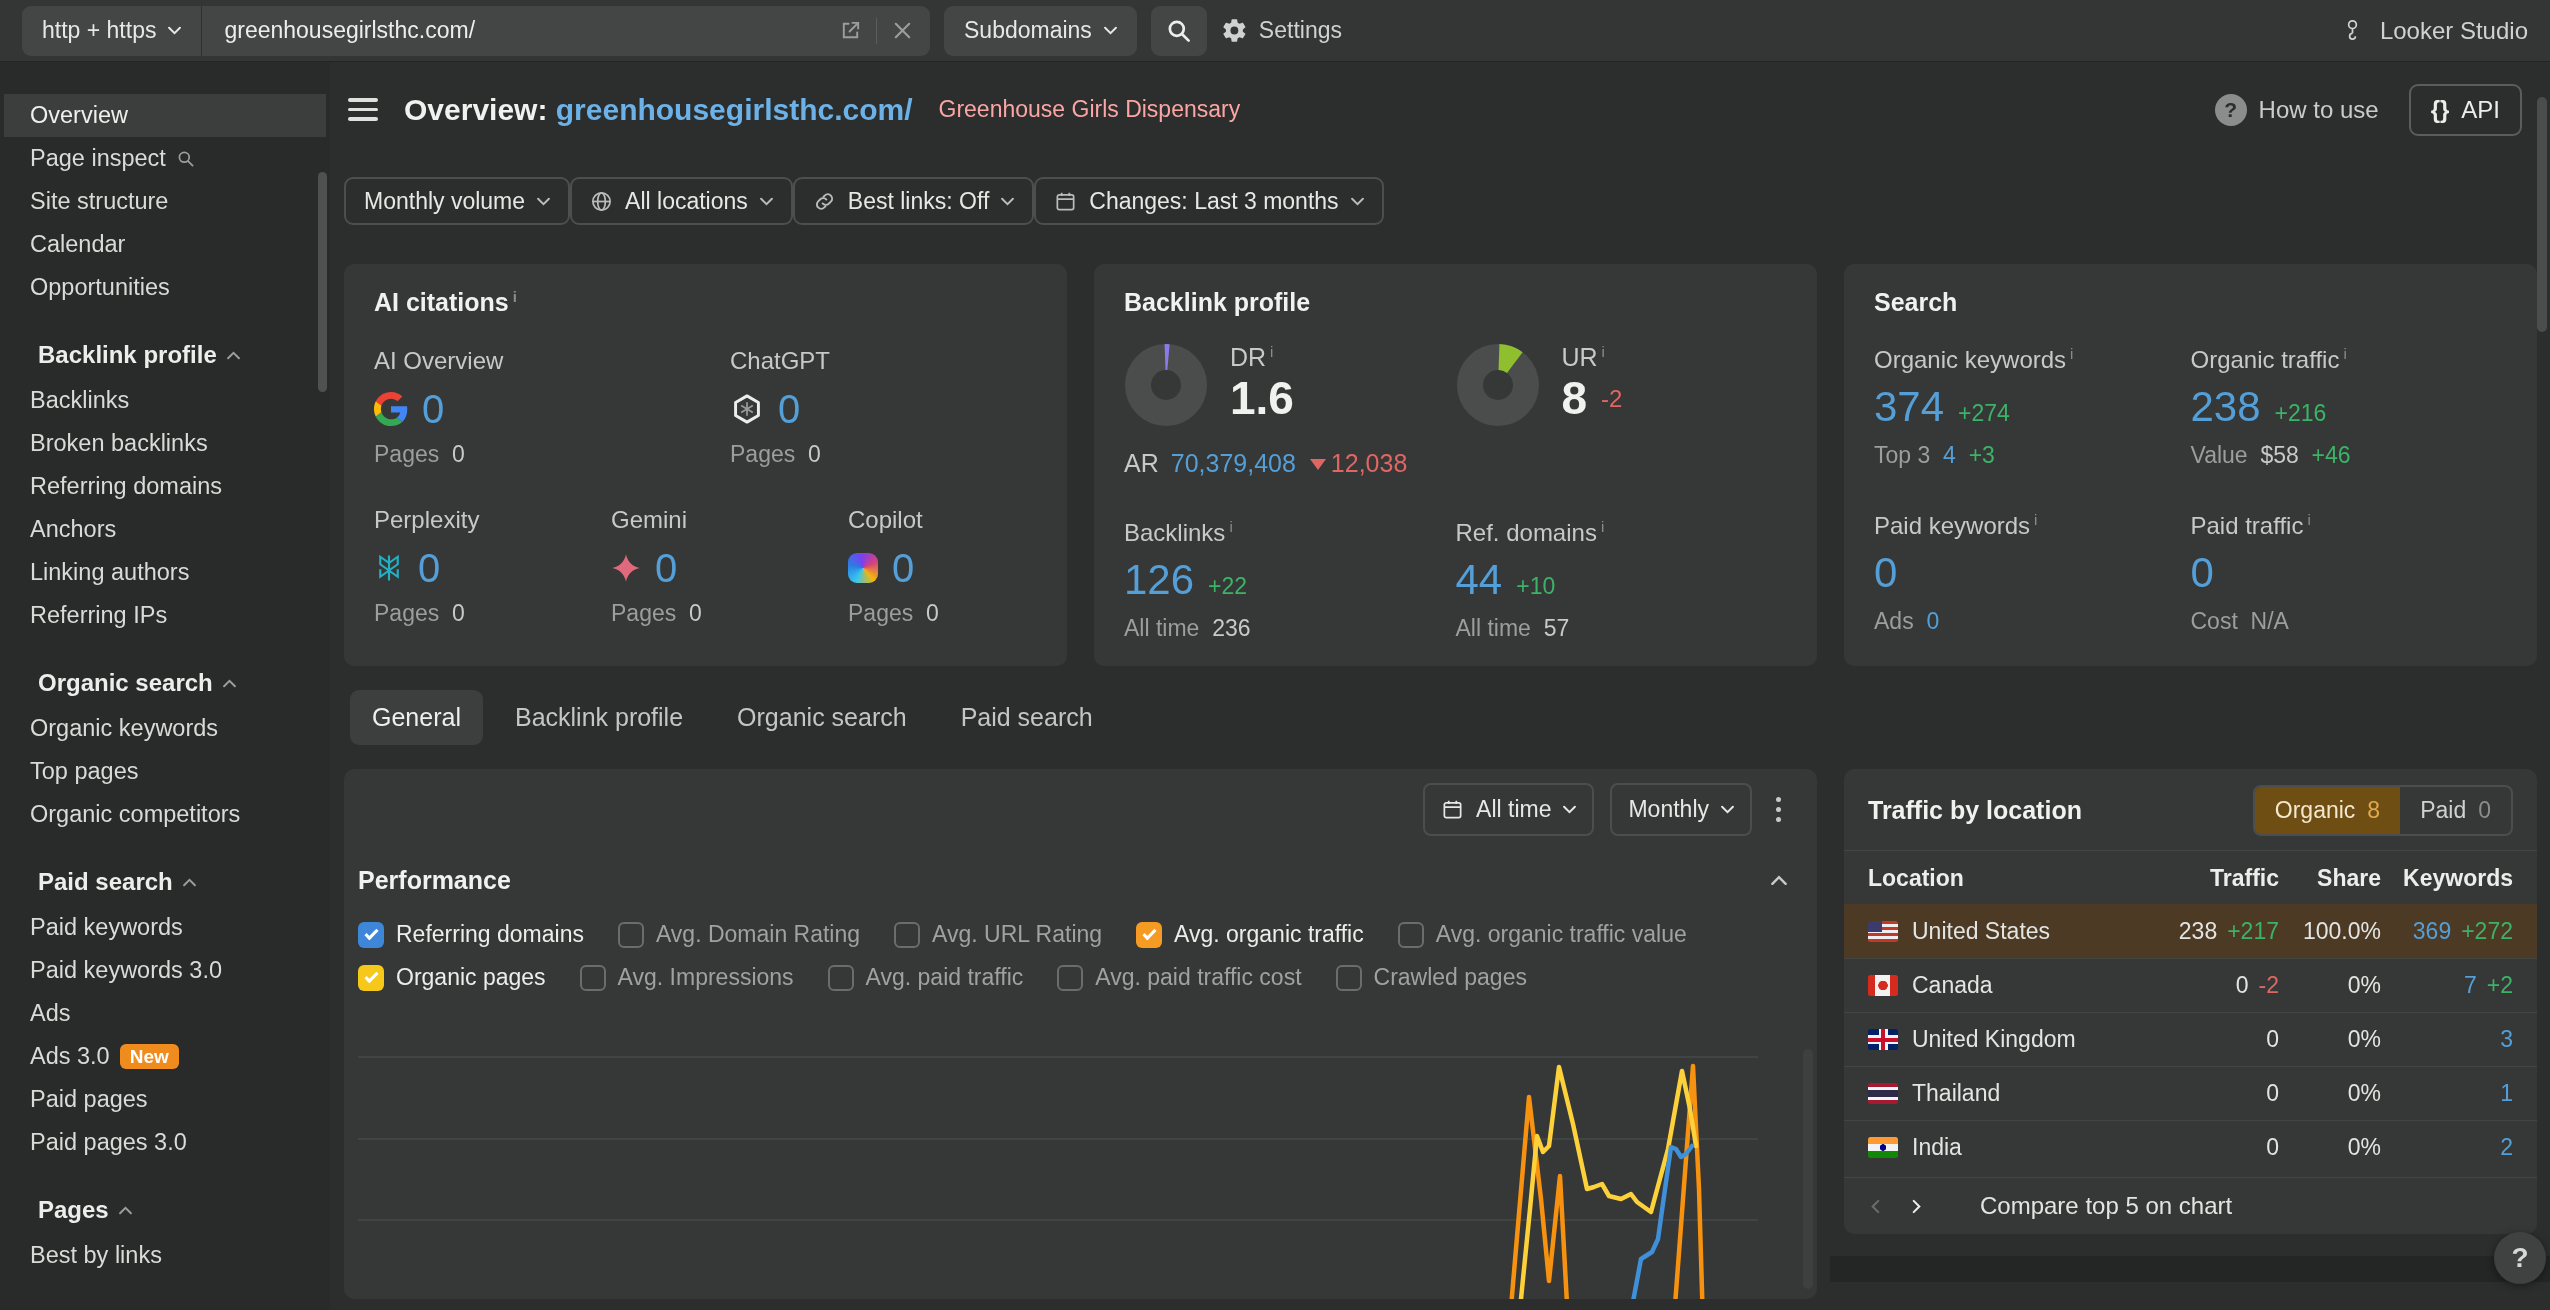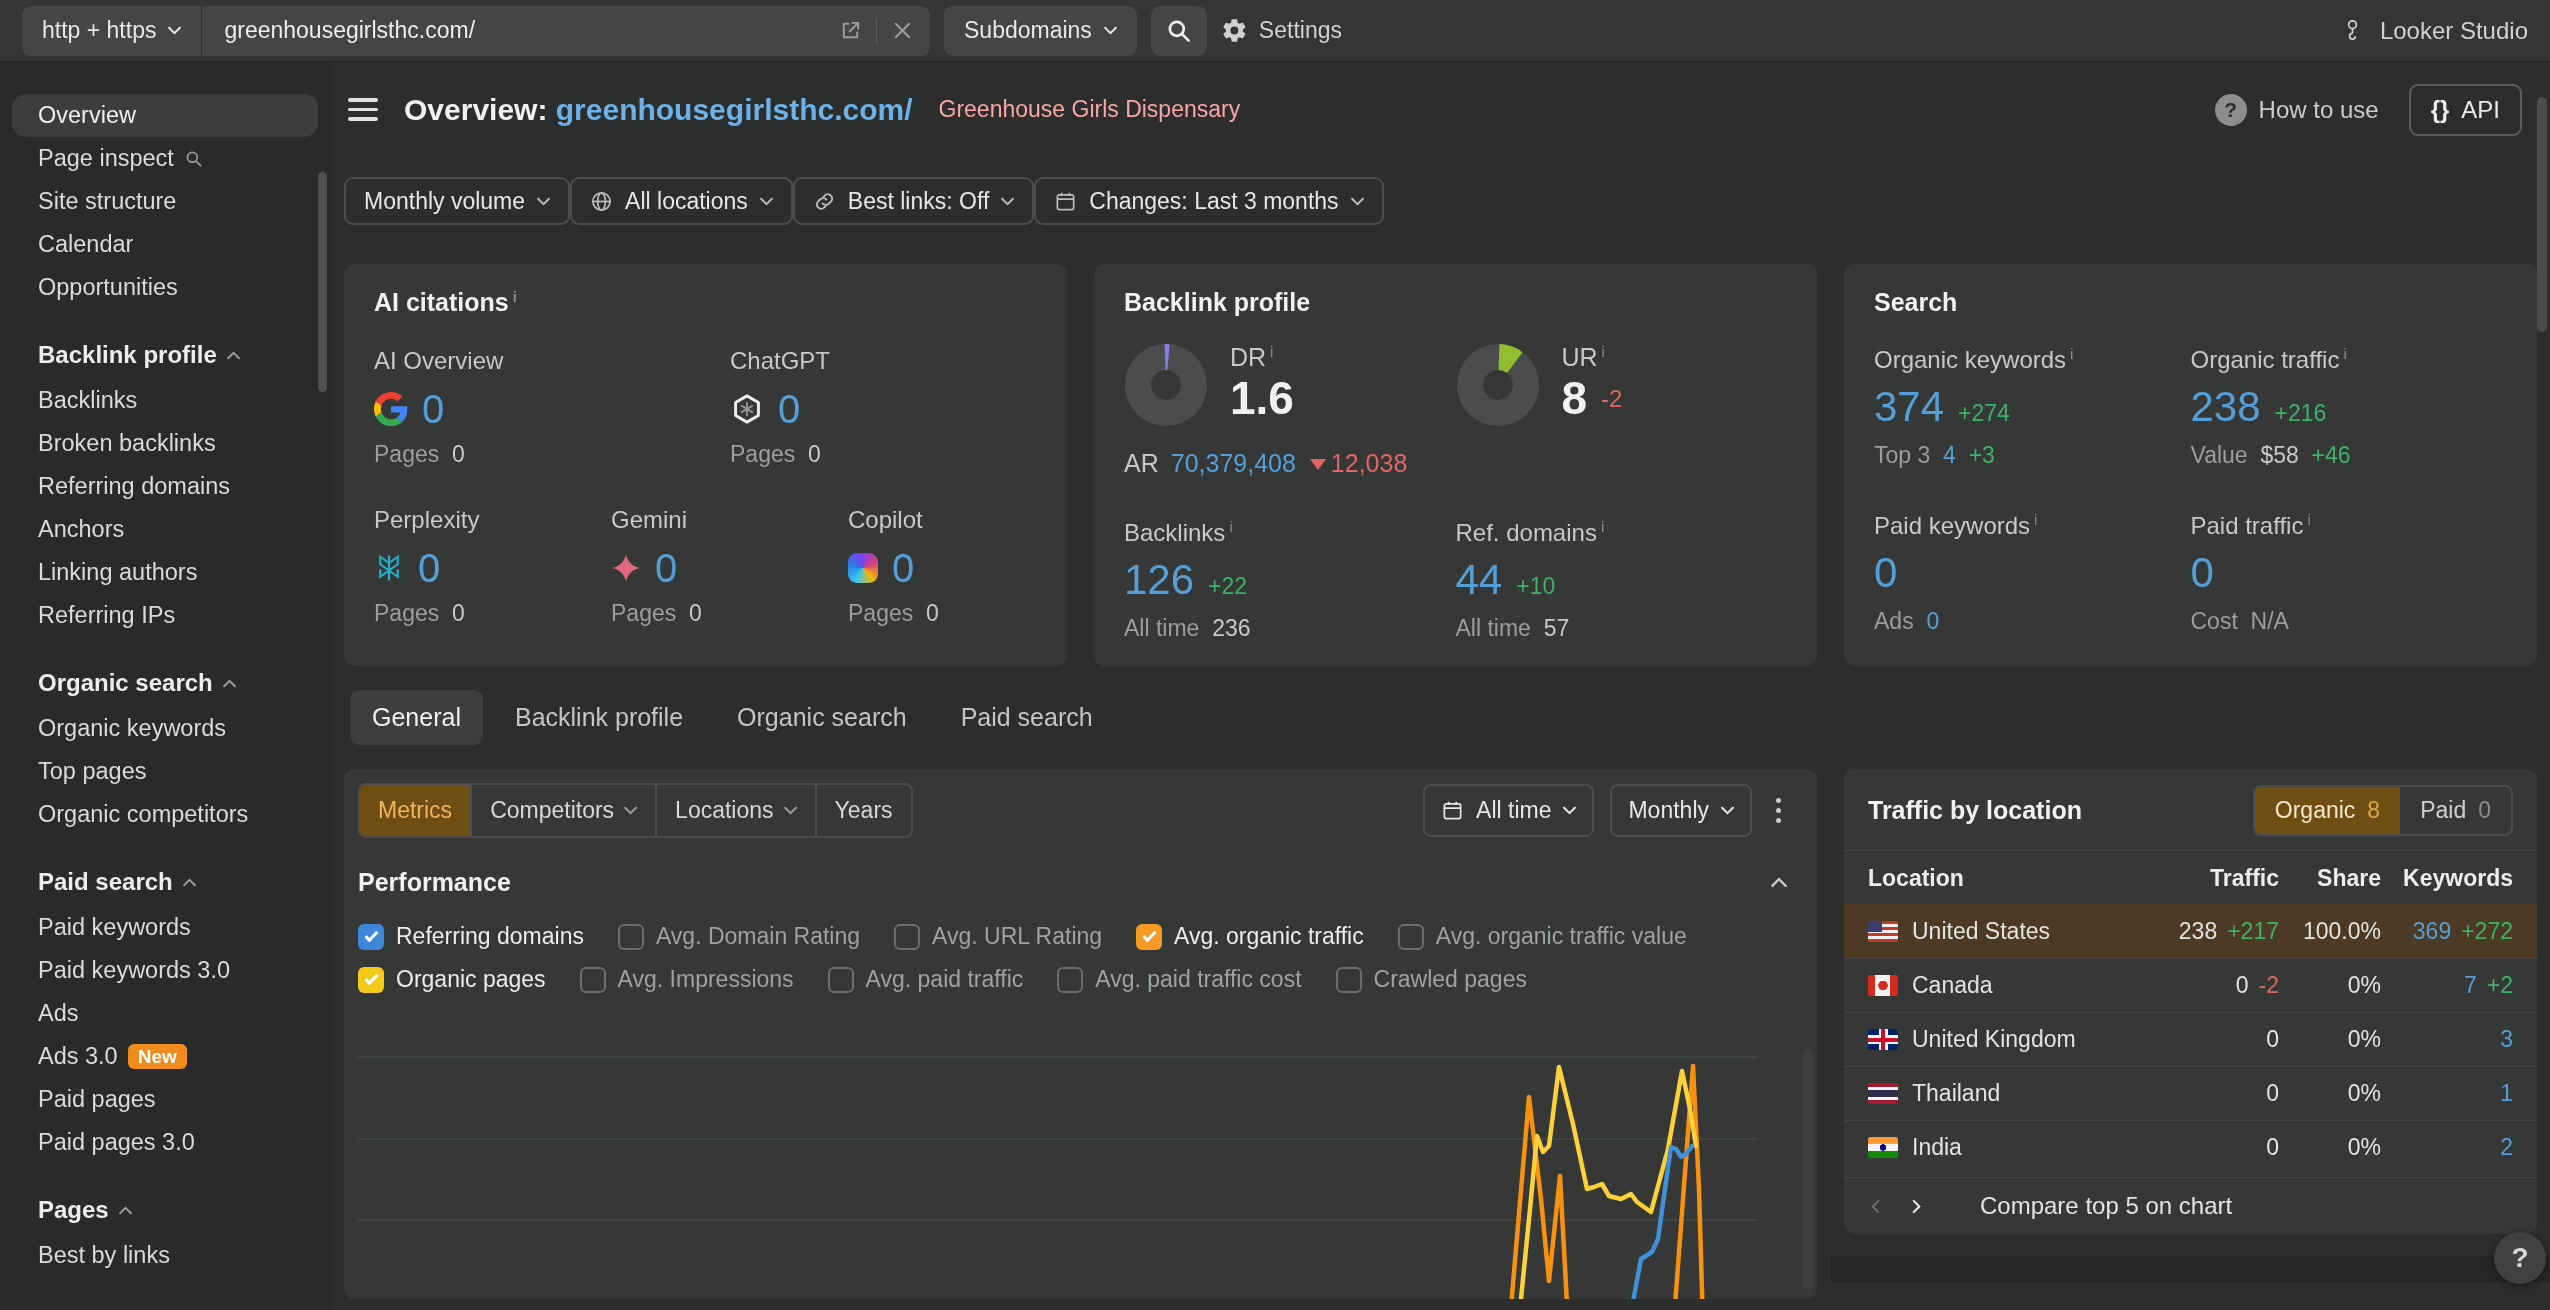--- a/index.html
+++ b/index.html
@@ -31,22 +31,22 @@
   .tb-btn { display:flex; align-items:center; gap:12px; height:50px; padding:0 20px;
     background:#434645; border-radius:9px; color:#e6e8e6; }
   .tb-search { width:56px; justify-content:center; padding:0; }
   .settings-btn { display:flex; align-items:center; gap:11px; color:#cfd2d0; }
   .looker { margin-left:auto; display:flex; align-items:flex-start; gap:16px; color:#cfd2d0; font-size:24px; }
   .chev { width:13px; height:9px; flex:none; }
   .icon18 { width:19px; height:19px; } .icon22 { width:23px; height:23px; } .icon26 { width:27px; height:27px; }
 
   
   .sidebar { position:absolute; left:0; top:62px; bottom:0; width:330px; background:#282b29; padding-top:32px; }
-  .sitem { font-size:23.5px; color:#d9dbd9; padding:8px 14px 8px 26px; margin:0 12px;
-    border-radius:14px; display:flex; align-items:center; gap:10px; cursor:pointer; white-space:nowrap; }
+  .sitem { font-size:23.5px; color:#d9dbd9; padding:8px 14px 8px 26px; margin:0 4px;
+    border-radius:0; display:flex; align-items:center; gap:10px; cursor:pointer; white-space:nowrap; }
   .sitem.active { background:#3b3e3c; color:#eef0ee; }
   .ssec { font-size:24px; font-weight:bold; color:#eceeec; padding:8px 14px 8px 26px;
     margin:24px 12px 2px; display:flex; align-items:center; gap:10px; cursor:pointer; }
   .ssec .chev { color:#9b9e9c; }
   .new-badge { background:#f08b1d; color:#fff; font-size:19px; font-weight:bold;
     border-radius:6px; padding:3px 10px; line-height:1; }
   .sscroll { position:absolute; right:3px; top:110px; width:9px; height:220px; background:#4e514f; border-radius:5px; }
 
   
   .main { position:absolute; left:330px; top:62px; right:0; bottom:0; background:#2b2e2c; overflow:hidden; }
@@ -530,36 +530,20 @@
       <button class="tab active">General</button>
       <button class="tab">Backlink profile</button>
       <button class="tab">Organic search</button>
       <button class="tab">Paid search</button>
     </div>
 
     <div class="panels">
 
       <section class="panel chart-panel">
         <div class="controls-row">
-          <div class="segctl">
-            <button class="seg active">Metrics</button>
-            <button class="seg">
-              <span>Competitors</span>
-              <svg class="chev" viewBox="0 0 12 8">
-                  <path d="M1 1.5l5 5 5-5" fill="none" stroke="currentColor" stroke-width="1.8" stroke-linecap="round"></path>
-                </svg>
-            </button>
-            <button class="seg">
-              <span>Locations</span>
-              <svg class="chev" viewBox="0 0 12 8">
-                  <path d="M1 1.5l5 5 5-5" fill="none" stroke="currentColor" stroke-width="1.8" stroke-linecap="round"></path>
-                </svg>
-            </button>
-            <button class="seg">Years</button>
-          </div>
           <div class="controls-right">
             <button class="ctl-btn">
               <svg class="icon22" viewBox="0 0 24 24" fill="none" stroke="currentColor" stroke-width="1.8">
                   <rect x="3.5" y="5" width="17" height="15.5" rx="2"></rect>
                   <path d="M3.5 9.5h17M8 2.8v3.4M16 2.8v3.4"></path>
                 </svg>
               <span>All time</span>
               <svg class="chev" viewBox="0 0 12 8">
                   <path d="M1 1.5l5 5 5-5" fill="none" stroke="currentColor" stroke-width="1.8" stroke-linecap="round"></path>
                 </svg>

